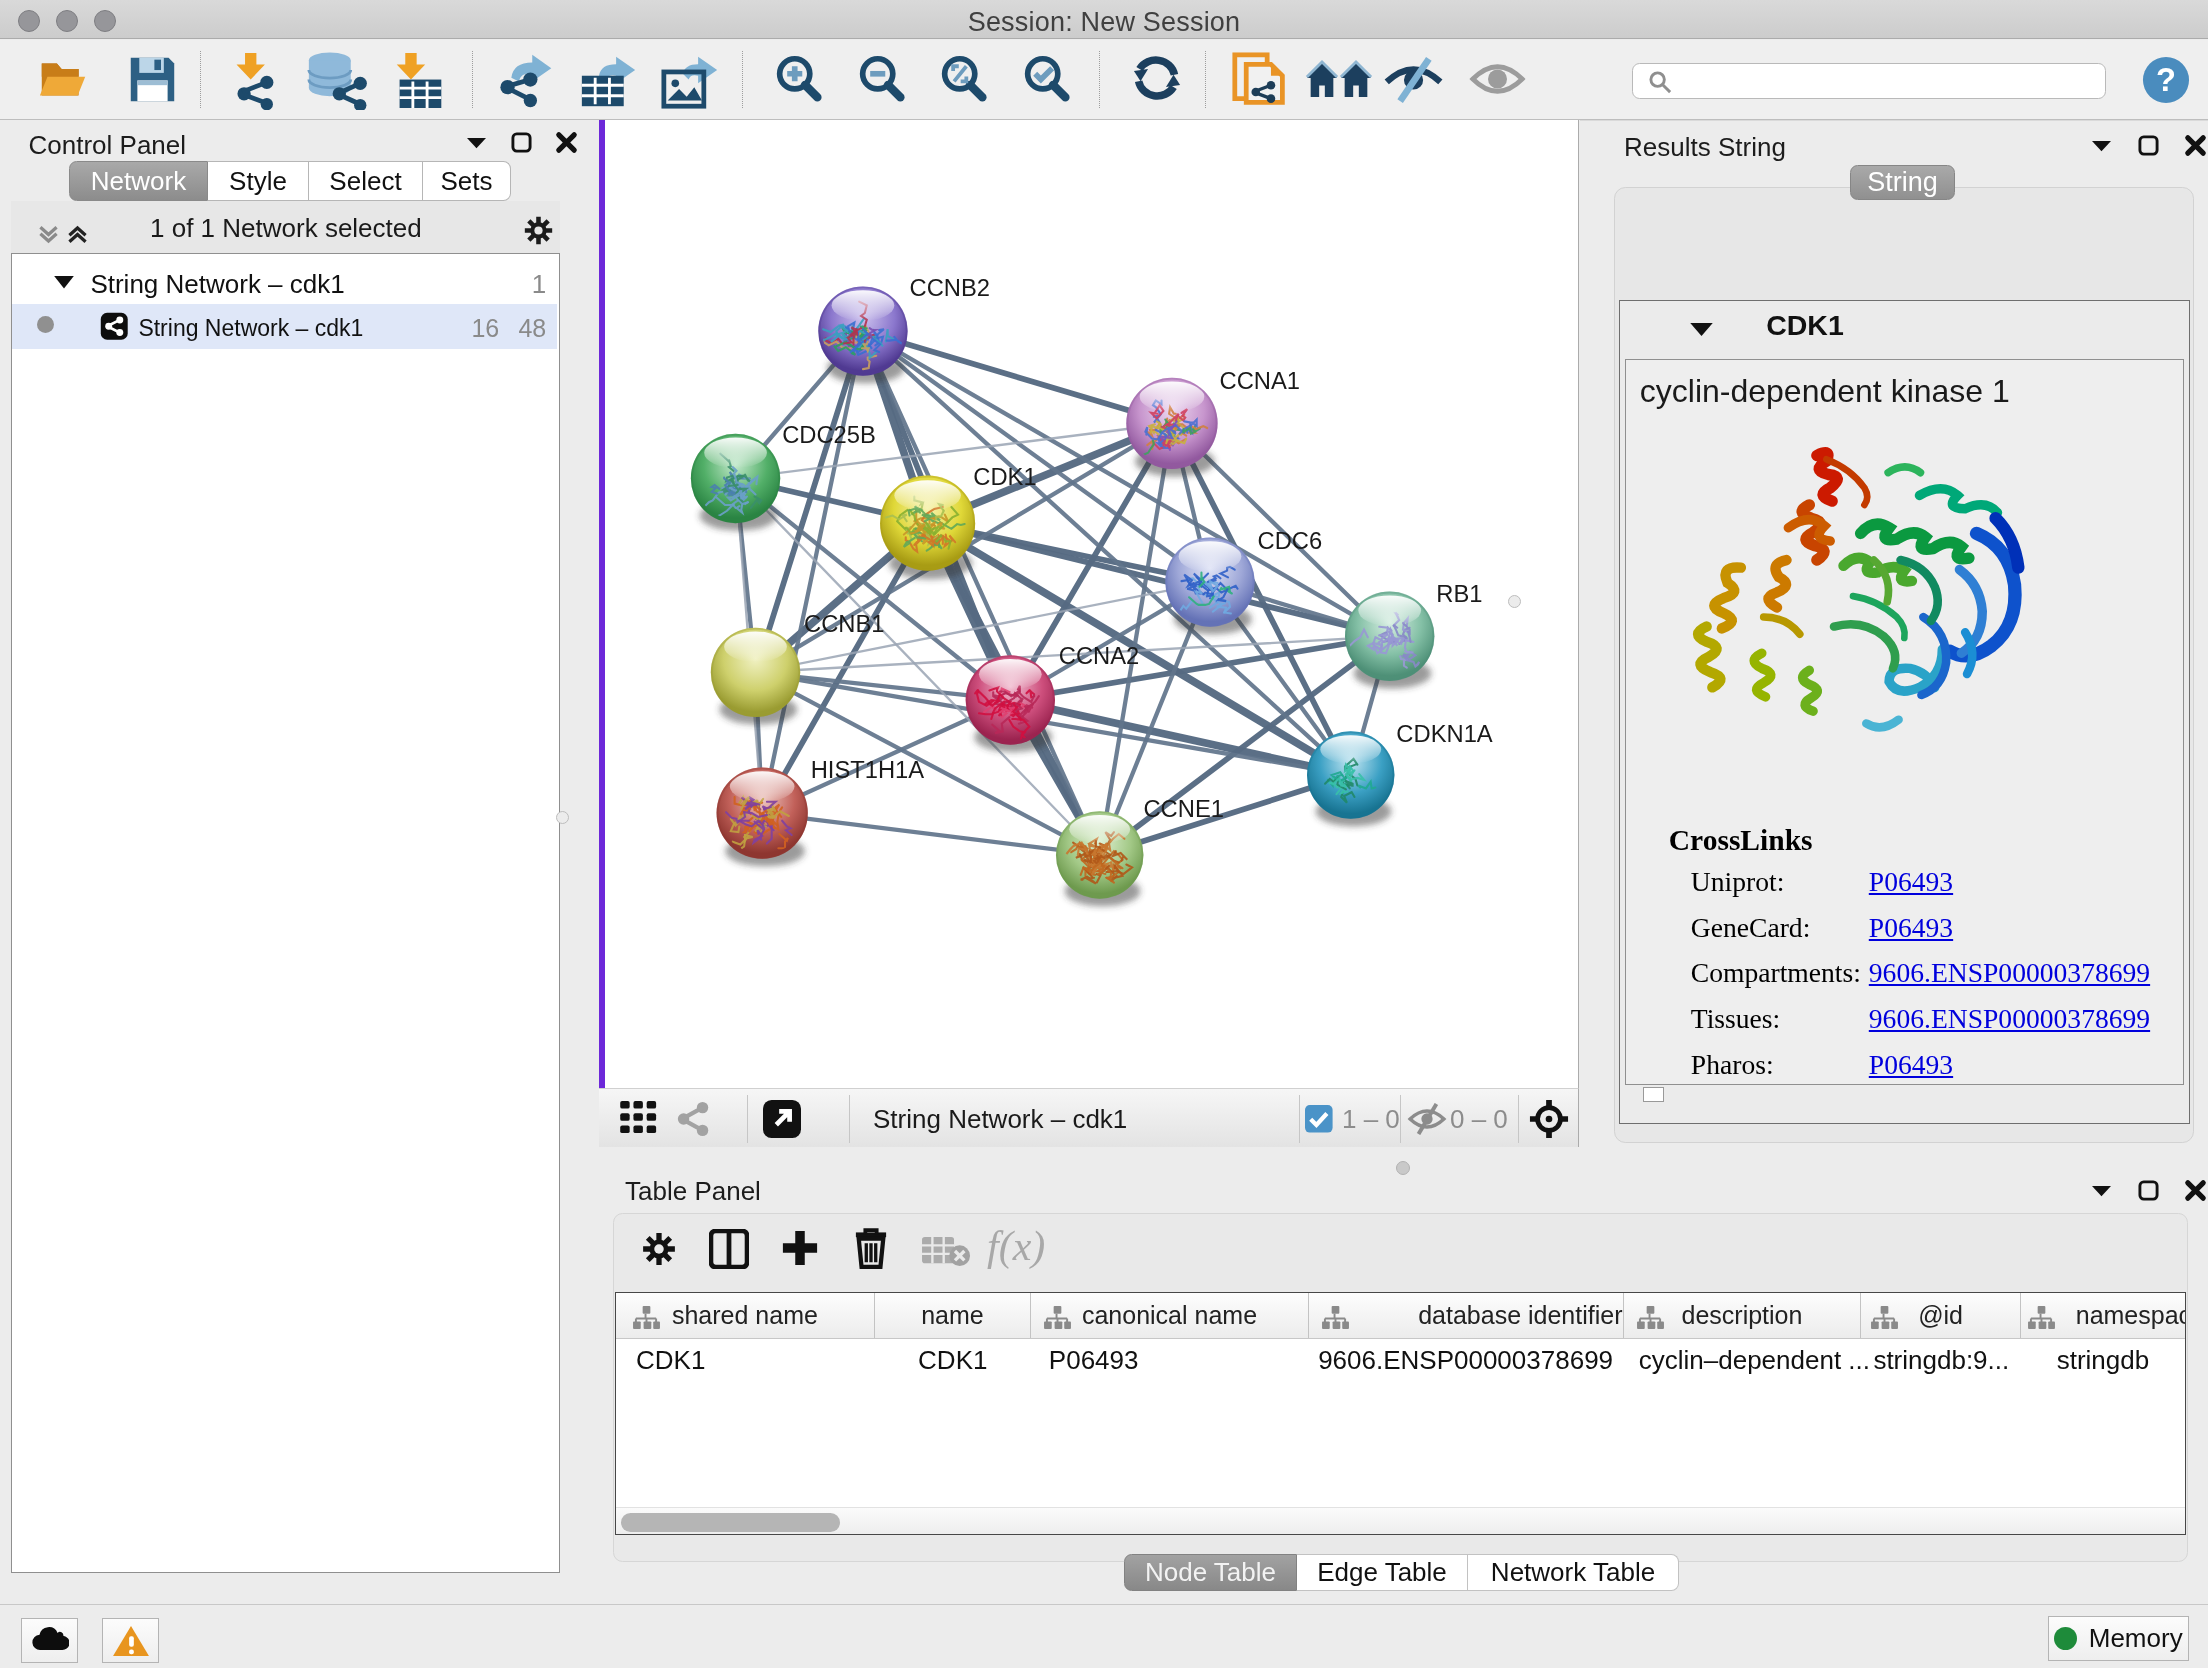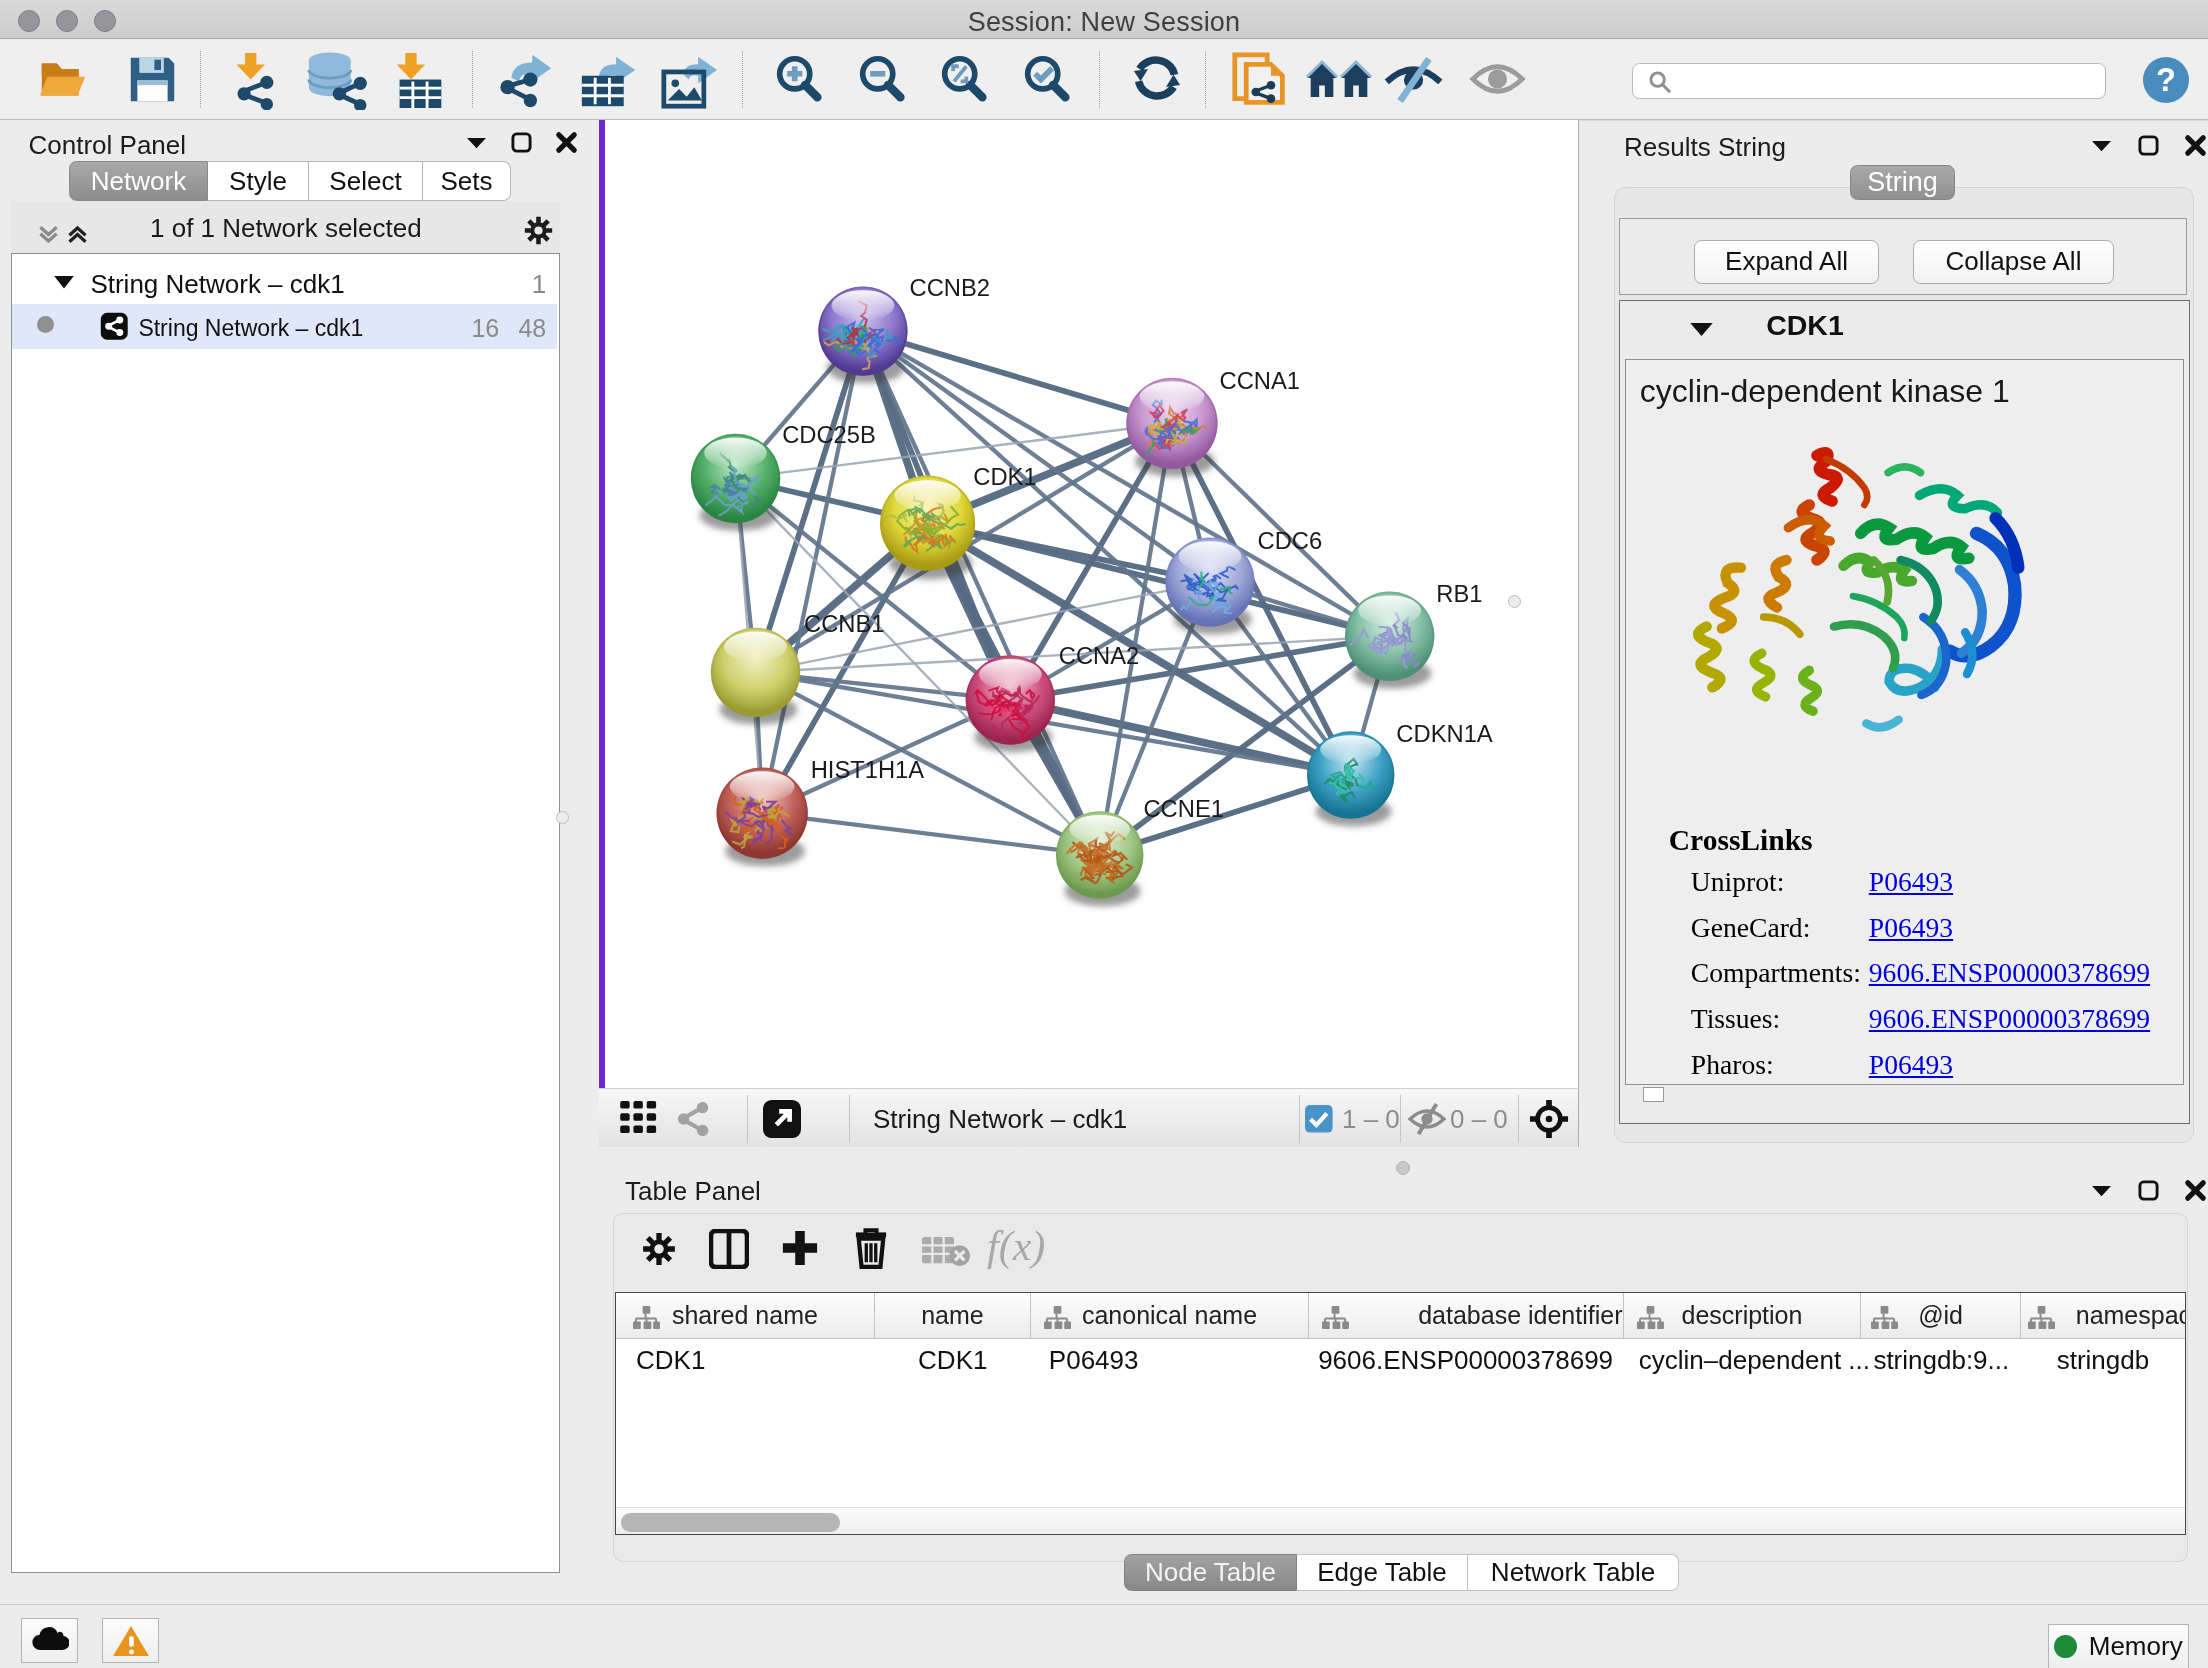--- a/index.html
+++ b/index.html
@@ -924,24 +924,20 @@
       </svg>
     <svg width="21" height="21" viewBox="0 0 22 22">
         <rect x="2" y="2" width="18" height="18" rx="4" fill="none" stroke="#111" stroke-width="3"></rect>
       </svg>
     <svg width="23" height="23" viewBox="0 0 24 24">
         <path d="M4 4 L20 20 M20 4 L4 20" stroke="#111" stroke-width="5.5" stroke-linecap="round"></path>
       </svg>
   </div>
   <div id="rescontainer" class="abs"></div>
   <div id="stringtab" class="abs" style="left:270px;top:44px;width:105px;height:35px;line-height:33px;border-radius:7.6px;">String</div>
-  <div id="expbox" class="abs">
-    <div class="wbtn" style="left:74px;width:185px;">Expand All</div>
-    <div class="wbtn" style="left:293px;width:201px;">Collapse All</div>
-  </div>
   <div id="cdkbox" class="abs">
     <svg class="abs" style="left:69px;top:21px" width="25" height="15" viewBox="0 0 26 16">
         <path d="M1 1 h24 l-12 14 z" fill="#111"></path>
       </svg>
     <div class="abs" style="left:0;top:7.6px;width:370px;text-align:center;font-size:28.5px;font-weight:bold;color:#111;">CDK1</div>
     <div id="cdkinner" class="abs">
       <div class="abs" style="left:14px;top:13.3px;font-size:32px;color:#1a1a1a;">cyclin-dependent kinase 1</div>
 
       <svg class="abs" style="left:48px;top:86px" width="358" height="306" viewBox="0 0 376 322">
         <g fill="none" stroke-linecap="round">
@@ -1149,18 +1145,18 @@
         <path d="M10 24 a8 8 0 0 1 -1 -16 a10 10 0 0 1 19 -2 a3.5 3.5 0 0 1 6 3 a7 7 0 0 1 -2 15 z" fill="#0d0d0d"></path>
       </svg>
   </div>
   <div class="sbtn" style="left:102px;width:57px;">
     <svg width="40" height="34" viewBox="0 0 42 36">
         <path d="M21 2 L40 34 H2 z" fill="#e8951f"></path>
         <rect x="19" y="13" width="5" height="11" rx="2" fill="#fff"></rect>
         <rect x="19" y="27" width="5" height="5" rx="2" fill="#fff"></rect>
       </svg>
   </div>
-  <div class="sbtn" style="left:2048px;width:141px;top:10.5px;margin-top:8px;">
+  <div class="sbtn" style="left:2048px;width:141px;top:10.5px;">
     <div style="width:23px;height:23px;border-radius:50%;background:#1e8b3a;margin-right:11.4px;"></div>
     <span style="font-size:26px;color:#111;">Memory</span>
   </div>
 </div>
 
 
 </body></html>

